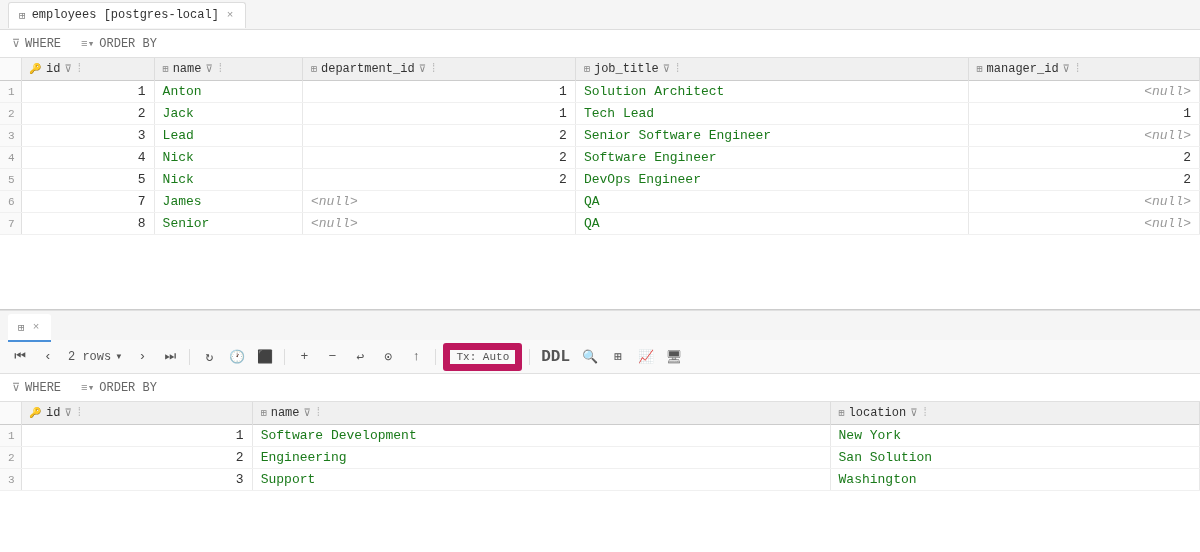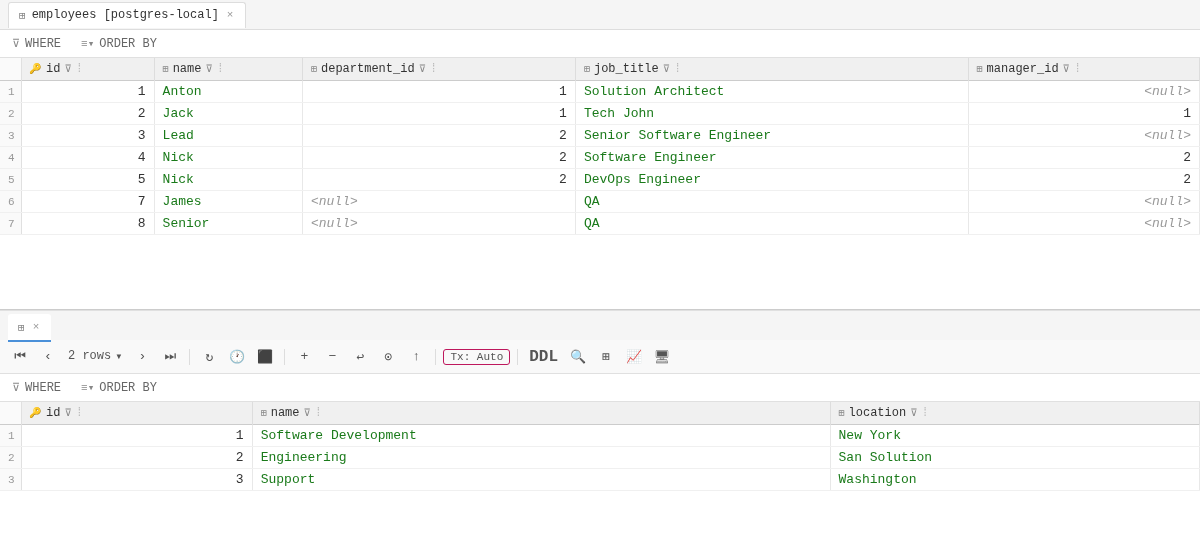--- a/index.html
+++ b/index.html
@@ -65,27 +65,27 @@
       color: #555;
       border-radius: 3px;
       font-size: 13px;
     }
     .toolbar-sep { width: 1px; height: 16px; background: #ddd; margin: 0 3px; }
     .row-count {
       font-size: 12px;
       color: #555;
       padding: 0 4px;
       display: flex;
-      align-items: flex-start;
+      align-items: center;
       gap: 4px;
     }
     .tx-badge {
       font-size: 11px;
       color: #555;
-      border: 1px solid #be185d;
+      border: 7px solid #be185d;
       border-radius: 3px;
       padding: 1px 6px;
       cursor: pointer;
     }
     .ddl-btn {
       font-size: 16px;
       color: #555;
       font-weight: bold;
       cursor: pointer;
       padding: 2px 4px;
@@ -308,21 +308,21 @@
             <td class="text-val">Anton</td>
             <td class="num-val" style="text-align: right;">1</td>
             <td class="text-val">Solution Architect</td>
             <td class="null-val" style="text-align: right;">&lt;null&gt;</td>
           </tr>
           <tr>
             <td class="row-num">2</td>
             <td class="num-val" style="text-align: right;">2</td>
             <td class="text-val">Jack</td>
             <td class="num-val" style="text-align: right;">1</td>
-            <td class="text-val">Tech John</td>
+            <td class="text-val">Tech Lead</td>
             <td class="num-val" style="text-align: right;">1</td>
           </tr>
           <tr>
             <td class="row-num">3</td>
             <td class="num-val" style="text-align: right;">3</td>
             <td class="text-val">Lead</td>
             <td class="num-val" style="text-align: right;">2</td>
             <td class="text-val">Senior Software Engineer</td>
             <td class="null-val" style="text-align: right;">&lt;null&gt;</td>
           </tr>

